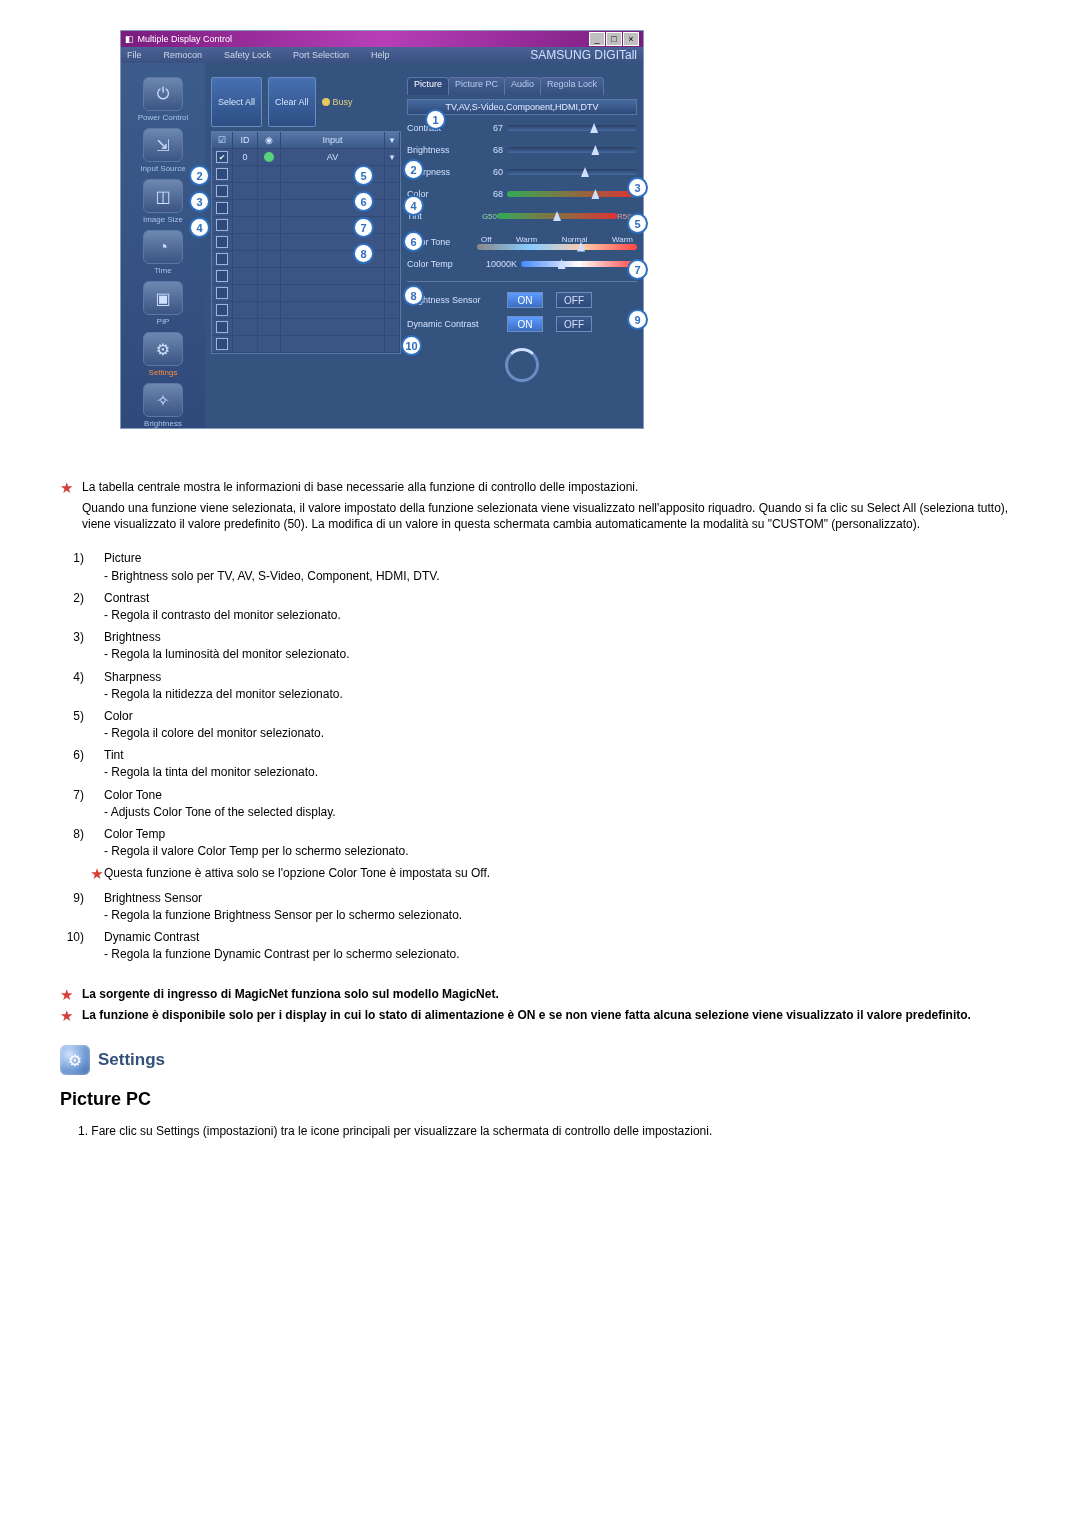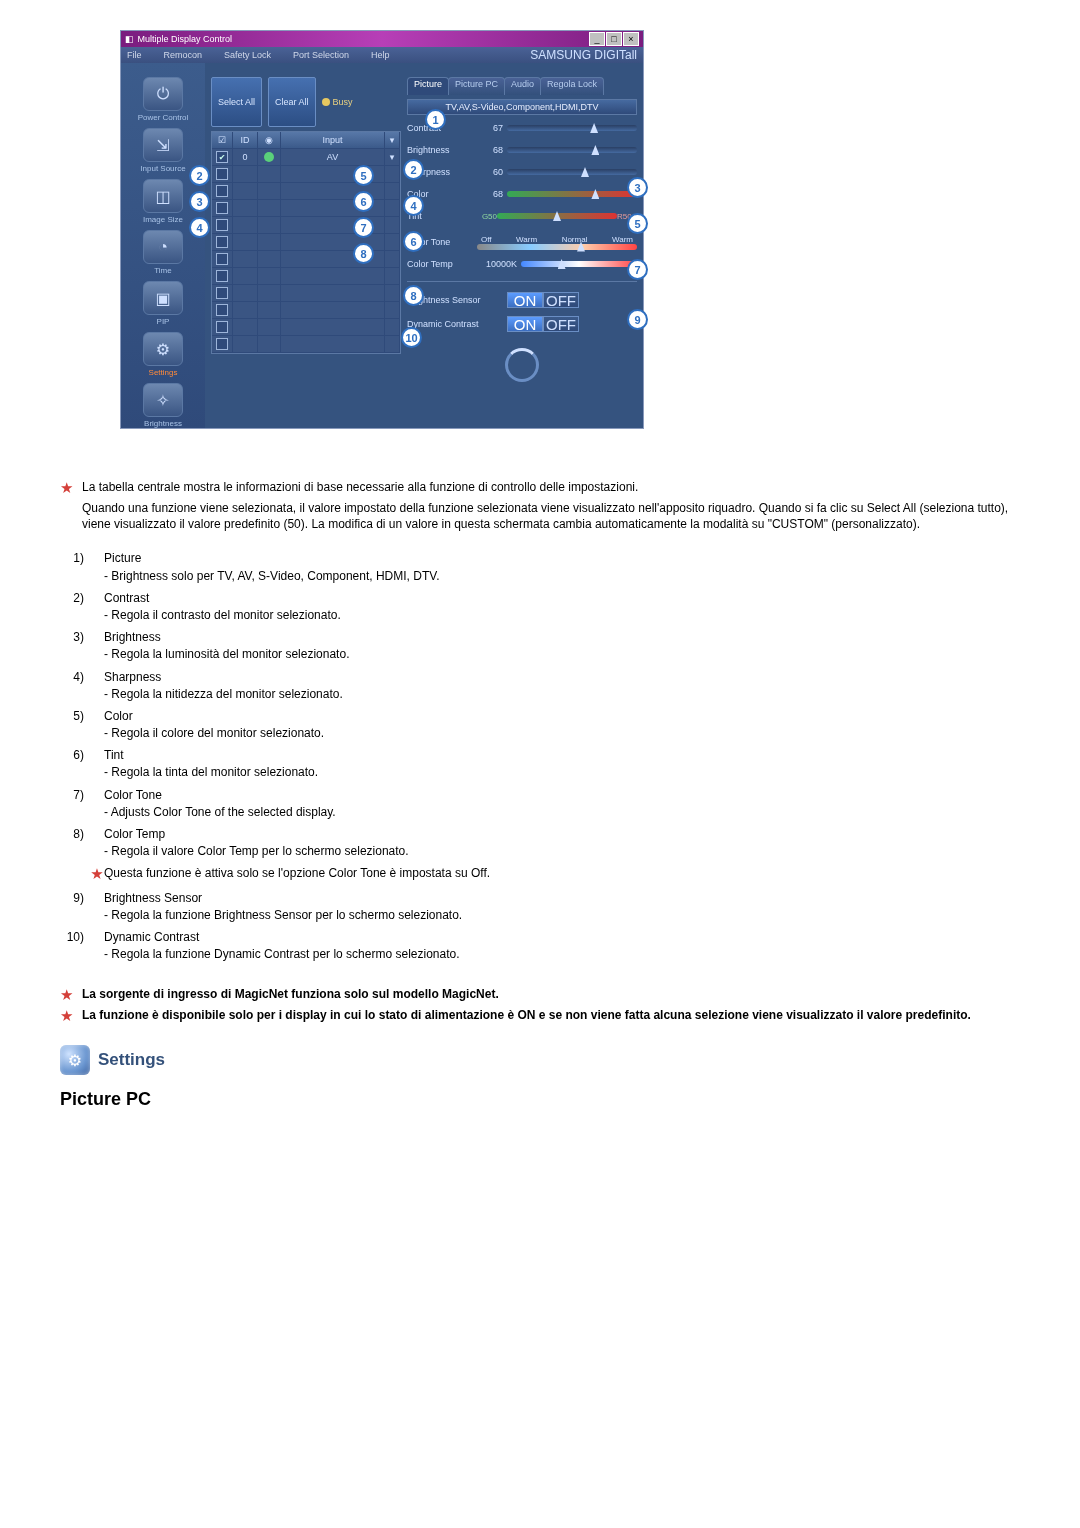--- a/index.html
+++ b/index.html
@@ -147,21 +147,21 @@
   .sl-val{width:26px; text-align:right; padding-right:4px;}
   .sl-track{ flex:1; height:6px; background:linear-gradient(#2a3f64,#456aa0); border-radius:3px; position:relative;}
   .sl-color{ background: linear-gradient(90deg,#3a5,#d33); }
   .sl-tone{ background: linear-gradient(90deg,#888,#8cf,#fca,#f44); }
   .sl-temp{ background: linear-gradient(90deg,#48f,#fff,#f44); }
   .sl-ptr{ position:absolute; width:8px;height:10px; background:#cfe0ff; top:-2px; transform:translateX(-50%); clip-path: polygon(50% 0,100% 100%,0 100%);}
   .tint-end{font-size:8px;color:#e59a9a;width:20px;}
   .tint-start{font-size:8px;color:#8fd89f;width:20px;text-align:right;}
   .onoff-row{ display:flex; align-items:center; height:20px; color:#cfe0ff; font-size:9px;}
   .oo-label{width:100px;}
-  .oo-btn{ width:34px;height:14px;border:1px solid #6a8ec4;background:linear-gradient(#3b5a8a,#2f4a7a);color:#cfe0ff;font-size:15px;display:flex;align-items:center;justify-content:center;margin-right:0;}
+  .oo-btn{ width:34px;height:14px;border:1px solid #6a8ec4;background:linear-gradient(#3b5a8a,#2f4a7a);color:#cfe0ff;font-size:10px;display:flex;align-items:center;justify-content:center;margin-right:13px;}
   .oo-btn.on{background:linear-gradient(#5c9cff,#3b6ec0);color:#fff;}
   .spinner{
     width:28px;height:28px;border:3px solid #6a8ec4;border-top-color:#cfe0ff;border-radius:50%;
     margin:10px auto 0 auto;
   }
   .tone-text{display:flex;gap:10px;font-size:8px;color:#cfe0ff;justify-content:space-between;padding:0 4px;}
   
   .badge {
     position:absolute;
     width:17px;height:17px;border:2px solid #2f6fc0;border-radius:50%;
@@ -495,21 +495,21 @@
     <div class="badge" style="left:232px;top:186px;">7</div>
     <div class="badge" style="left:232px;top:212px;">8</div>
     <div class="badge" style="left:282px;top:128px;">2</div>
     <div class="badge" style="left:282px;top:164px;">4</div>
     <div class="badge" style="left:282px;top:200px;">6</div>
     <div class="badge" style="left:282px;top:254px;">8</div>
     <div class="badge" style="left:506px;top:146px;">3</div>
     <div class="badge" style="left:506px;top:182px;">5</div>
     <div class="badge" style="left:506px;top:228px;">7</div>
     <div class="badge" style="left:506px;top:278px;">9</div>
-    <div class="badge" style="left:280px;top:296px;">10</div>
+    <div class="badge" style="left:280px;top:304px;">10</div>
   </div>
 
   <ul class="note-list">
     <li>
         <span class="star-icon">★</span>
         <span class="note-body">La tabella centrale mostra le informazioni di base necessarie alla funzione di controllo delle impostazioni.</span>
       </li>
     <li>
         <span class="star-icon" style="visibility:hidden">★</span>
         <span class="note-body">Quando una funzione viene selezionata, il valore impostato della funzione selezionata viene visualizzato nell'apposito riquadro. Quando si fa clic su Select All (seleziona tutto), viene visualizzato il valore predefinito (50). La modifica di un valore in questa schermata cambia automaticamente la modalità su "CUSTOM" (personalizzato).</span>
@@ -584,14 +584,17 @@
         <span class="note-body bold">La funzione è disponibile solo per i display in cui lo stato di alimentazione è ON e se non viene fatta alcuna selezione viene visualizzato il valore predefinito.</span>
       </li>
   </ul>
 
   <div class="section-head">
     <div class="sh-icon">⚙</div>
     <div class="sh-title">Settings</div>
   </div>
 
   <div class="h2">Picture PC</div>
+  <ul class="sub-ol">
+    <li>1. Fare clic su Settings (impostazioni) tra le icone principali per visualizzare la schermata di controllo delle impostazioni.</li>
+  </ul>
 
 </div>
 
 </body></html>

